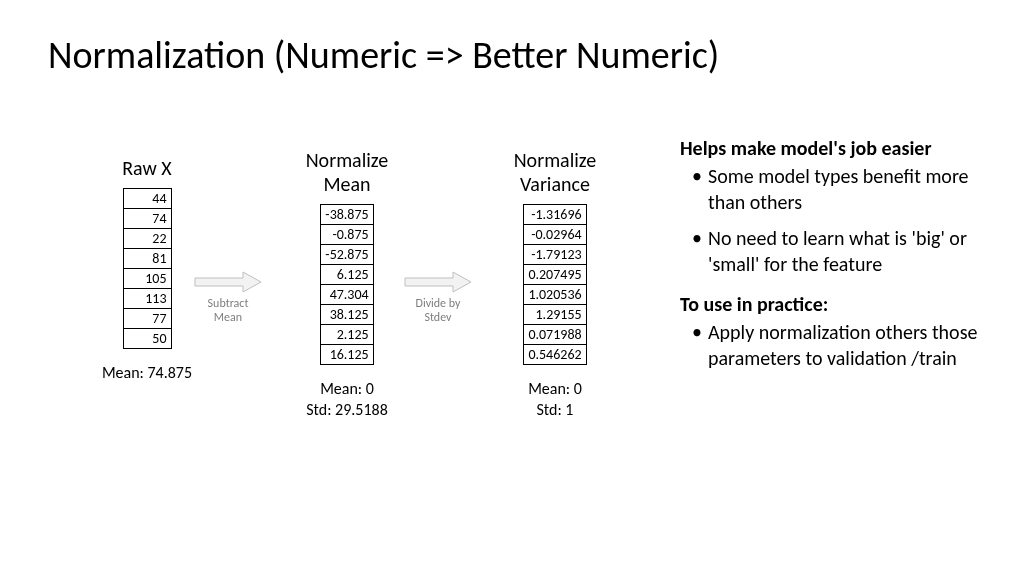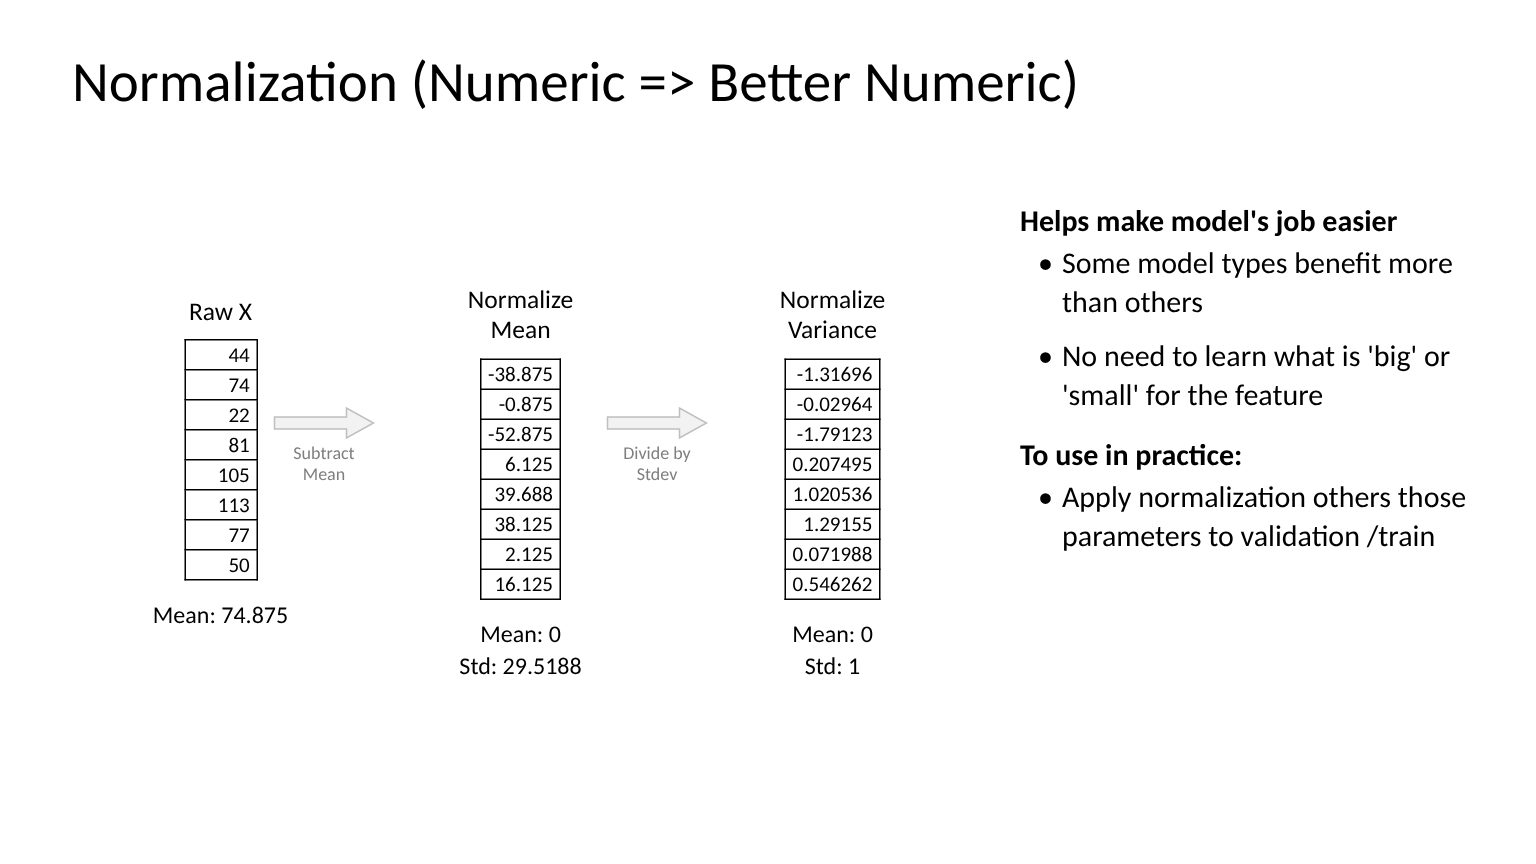--- a/index.html
+++ b/index.html
@@ -16,24 +16,23 @@
       top: 32px;
       left: 48px;
       font-size: 38px;
       font-weight: 400;
     }
     .col {
       position: absolute;
       text-align: center;
     }
     .col-header {
-      font-size: 17px;
+      font-size: 20px;
       margin-bottom: 8px;
       line-height: 1.2;
-      margin-top: 42px;
     }
     .data-table {
       border-collapse: collapse;
       margin: 0 auto;
     }
     .data-table td {
       border: 1px solid #000;
       padding: 0 4px;
       font-size: 14px;
       text-align: right;
@@ -84,21 +83,21 @@
       margin-bottom: 10px;
     }
     .notes li::before {
       content: "•";
       position: absolute;
       left: -16px;
     }
     #col1 { top: 156px; left: 92px; width: 110px; }
     #col2 { top: 148px; left: 292px; width: 110px; }
     #col3 { top: 148px; left: 500px; width: 110px; }
-    #arrow1 { top: 270px; left: 176px; }
+    #arrow1 { top: 270px; left: 188px; }
     #arrow2 { top: 270px; left: 398px; }
   </style>
 </head>
 <body>
 
 <div class="title">Normalization (Numeric =&gt; Better Numeric)</div>
 
 <div id="col1" class="col">
   <div class="col-header">Raw X</div>
   <table class="data-table">
@@ -155,21 +154,21 @@
     <tr>
           <td>-0.875</td>
         </tr>
     <tr>
           <td>-52.875</td>
         </tr>
     <tr>
           <td>6.125</td>
         </tr>
     <tr>
-          <td>39.688</td>
+          <td>47.304</td>
         </tr>
     <tr>
           <td>38.125</td>
         </tr>
     <tr>
           <td>2.125</td>
         </tr>
     <tr>
           <td>16.125</td>
         </tr>

